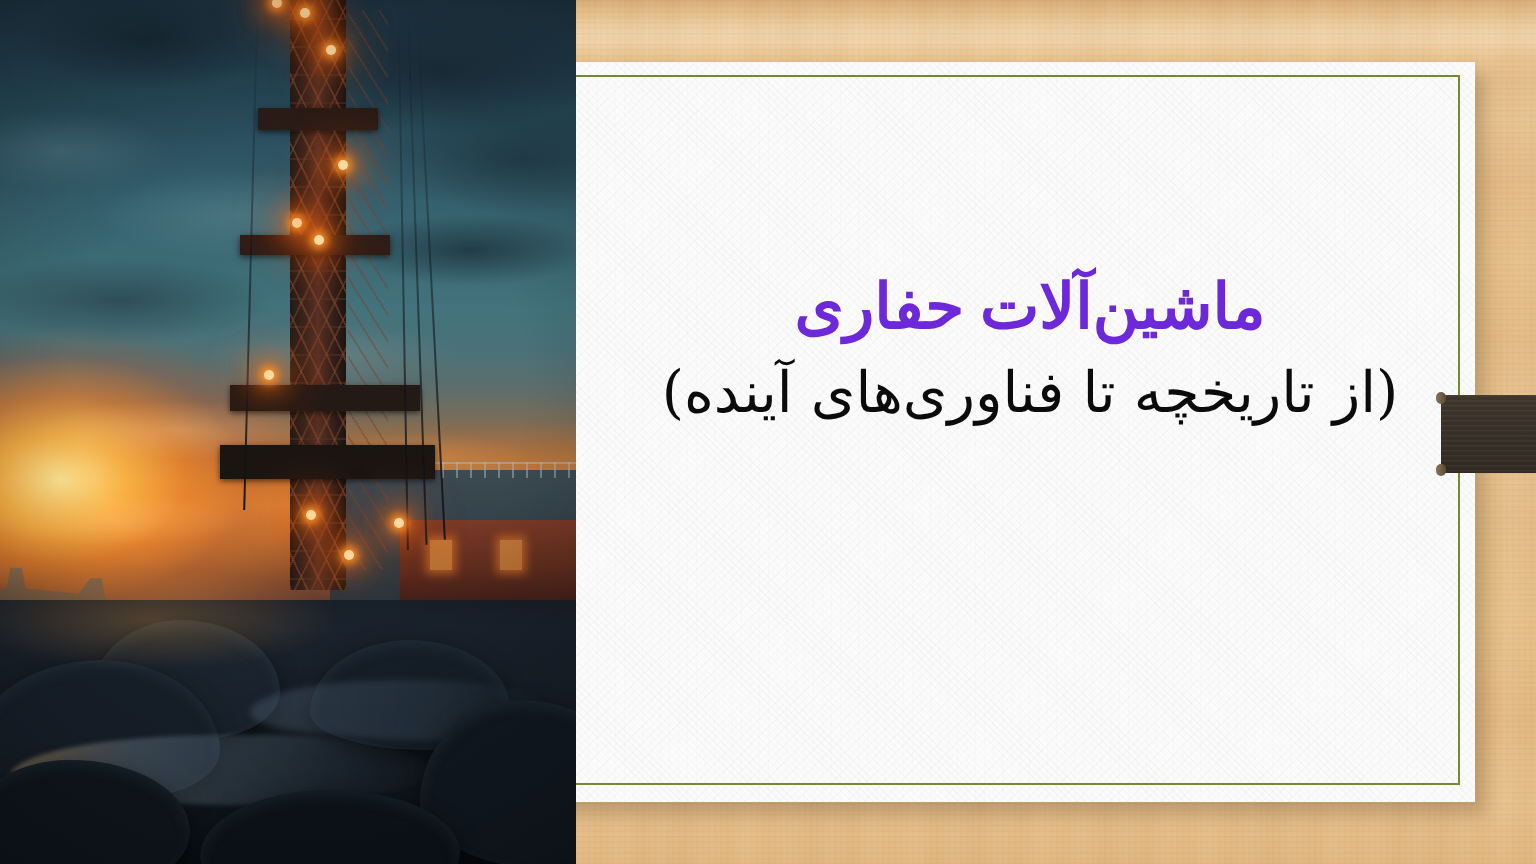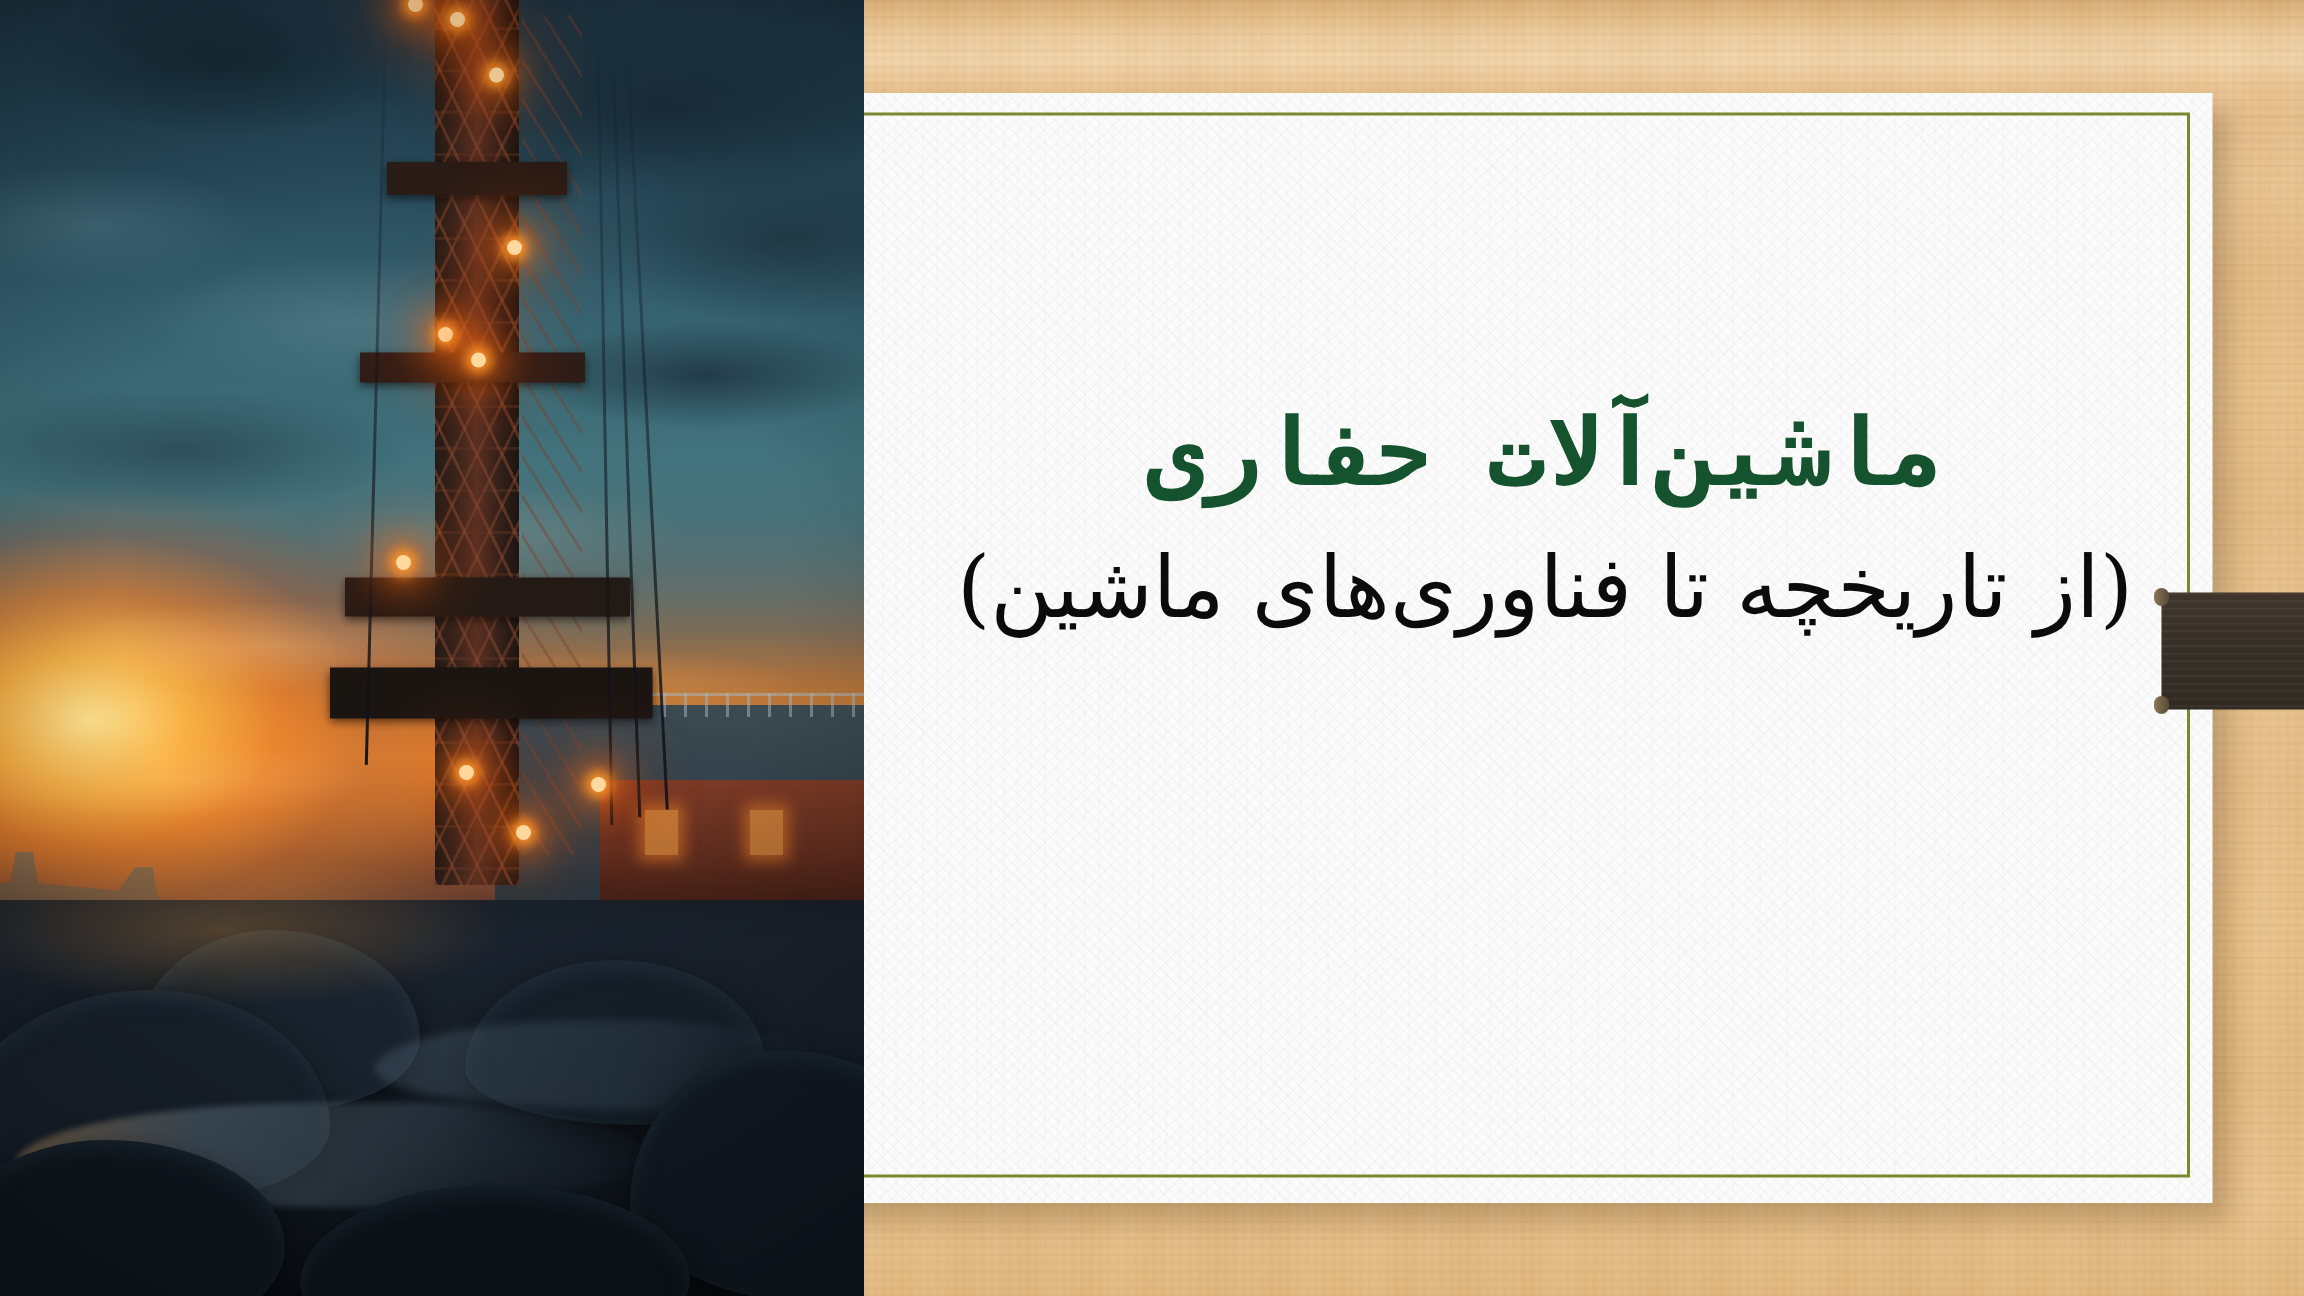--- a/index.html
+++ b/index.html
@@ -113,23 +113,23 @@
   }
   .tab-peg.top{top:-3px;}
   .tab-peg.bottom{bottom:-3px;}
 
   
   .text-block{
     position:absolute;left:600px;top:270px;width:860px;
     text-align:center;direction:rtl;z-index:5;
   }
   .slide-title{
-    font-family:Liberation Mono, monospace;
+    font-family:Liberation Serif, serif;
     font-weight:bold;font-size:63px;line-height:1.18;
-    color:#14532d;margin:0 0 14px 0;letter-spacing:0;
+    color:#6d28d9;margin:0 0 14px 0;letter-spacing:0;
   }
   .slide-subtitle{
     font-family:"DejaVu Serif","Liberation Serif",serif;
     font-weight:normal;font-size:57px;line-height:1.22;
     color:#0B0B0B;margin:0;
   }
 
   
   .photo{
     position:absolute;left:0;top:0;width:576px;height:864px;
@@ -322,21 +322,21 @@
   <div class="card-border"></div>
 
   <div class="tab">
     <div class="tab-texture"></div>
     <div class="tab-peg top"></div>
     <div class="tab-peg bottom"></div>
   </div>
 
   <div class="text-block">
     <h1 class="slide-title">ماشین‌آلات حفاری</h1>
-    <p class="slide-subtitle">(از تاریخچه تا فناوری‌های ماشین)</p>
+    <p class="slide-subtitle">(از تاریخچه تا فناوری‌های آینده)</p>
   </div>
 
   <div class="photo">
     <div class="ph-layer sky"></div>
     <div class="ph-layer clouds"></div>
     <div class="ph-layer mountains"></div>
 
     <div class="left-equip"></div>
     <div class="arm"></div>
 

